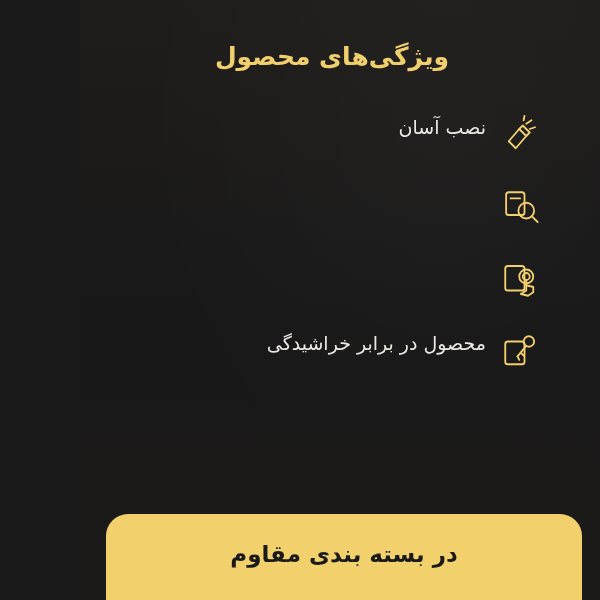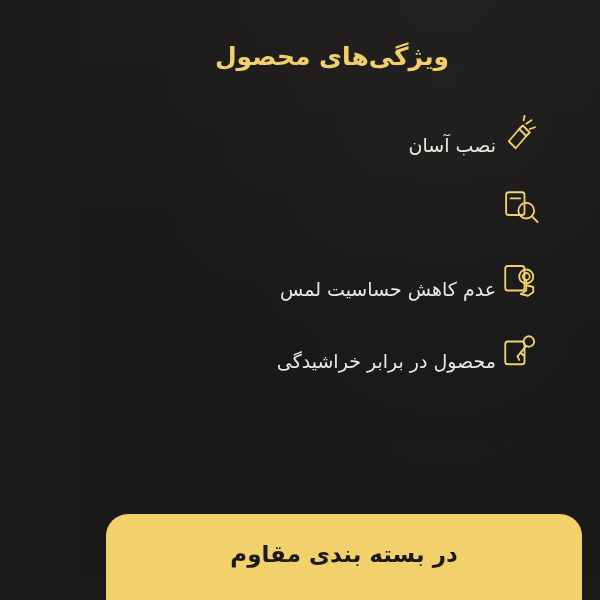--- a/index.html
+++ b/index.html
@@ -60,23 +60,23 @@
     display: flex;
     flex-direction: column;
     gap: 26px;
     align-items: flex-start;
     padding-right: 22px;
   }
 
   .feature-row {
     display: flex;
     flex-direction: row;
-    align-items: flex-end;
+    align-items: flex-start;
     justify-content: flex-start;
-    gap: 2px;
+    gap: 12px;
     width: 100%;
     direction: rtl;
   }
 
   .feature-icon {
     flex: 0 0 auto;
     width: 46px;
     height: 46px;
     display: flex;
     align-items: center;
@@ -158,21 +158,20 @@
       <div class="feature-row">
         <span class="feature-icon">
           <svg viewBox="0 0 48 48" fill="none" stroke="#f2d06b" stroke-width="2.1" stroke-linecap="round" stroke-linejoin="round">
             <rect x="6" y="8" width="22" height="28" rx="3"></rect>
             <circle cx="30" cy="20" r="4"></circle>
             <circle cx="30" cy="20" r="8"></circle>
             <path d="M30 24 L30 36 L24 40"></path>
             <path d="M30 30 L38 32 L38 38 L32 42 L24 40"></path>
           </svg>
         </span>
-        <span class="feature-label">عدم کاهش حساسیت لمس</span>
       </div>
 
       <div class="feature-row">
         <span class="feature-icon">
           <svg viewBox="0 0 48 48" fill="none" stroke="#f2d06b" stroke-width="2.1" stroke-linecap="round" stroke-linejoin="round">
             <rect x="6" y="12" width="22" height="26" rx="3"></rect>
             <circle cx="33" cy="12" r="6"></circle>
             <path d="M30 17 L20 29"></path>
             <path d="M24 25 L27 28"></path>
             <path d="M20 29 L22 33"></path>

